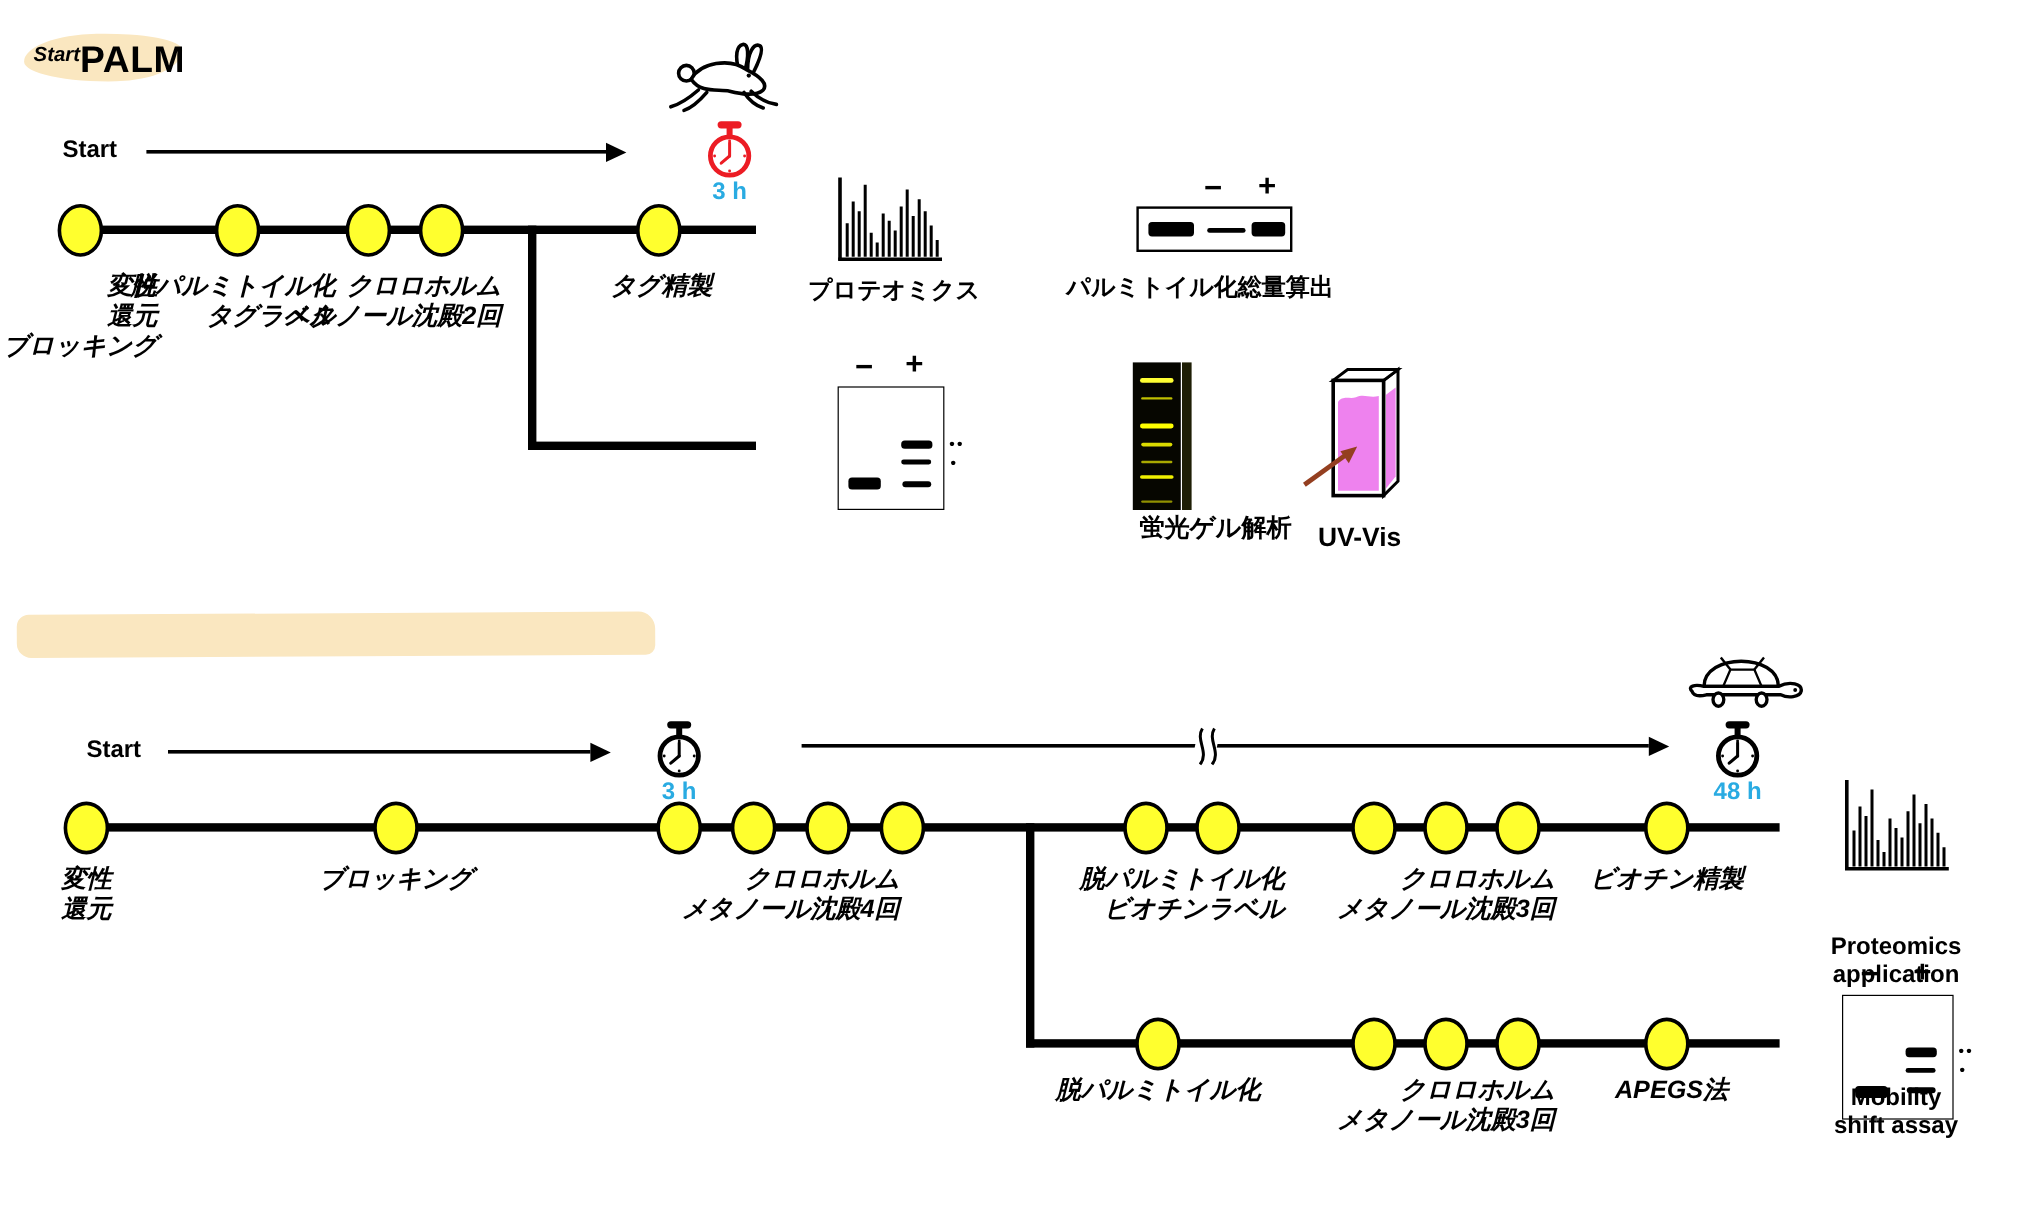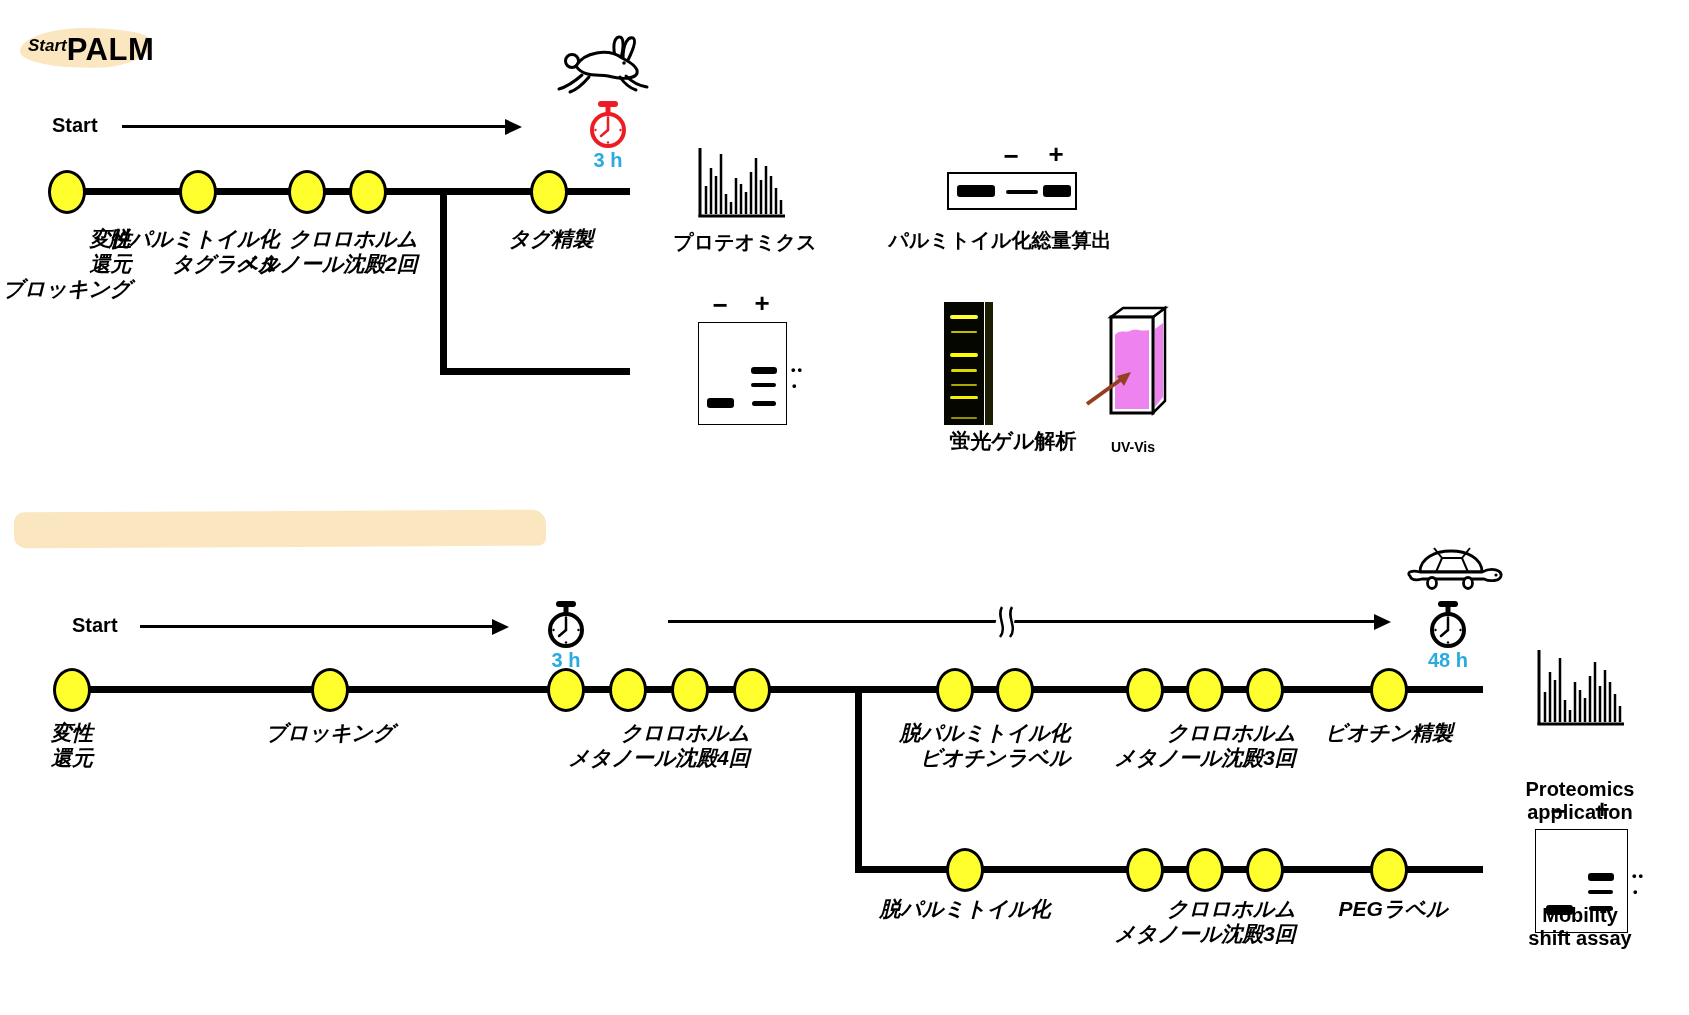--- a/index.html
+++ b/index.html
@@ -152,21 +152,21 @@
 
   <svg class="abs" style="left:1085px; top:303px;" width="95" height="125" viewBox="0 0 95 125">
     <polygon points="68,14 80,5 80,98 68,110" fill="#fff" stroke="#000" stroke-width="2.5"></polygon>
     <polygon points="70,26 78,20 78,94 70,104" fill="#EE82EE"></polygon>
     <polygon points="26,14 38,5 80,5 68,14" fill="#fff" stroke="#000" stroke-width="2.5"></polygon>
     <rect x="26" y="14" width="42" height="96" fill="#fff" stroke="#000" stroke-width="3"></rect>
     <path d="M30 32 C34 26 40 30 45 28 C52 25 56 29 64 27 L64 106 L30 106 Z" fill="#EE82EE"></path>
     <line x1="2" y1="101" x2="38" y2="75" stroke="#943F20" stroke-width="4"></line>
     <polygon points="46,69 32,73 39,83" fill="#943F20"></polygon>
   </svg>
-  <div class="out-label" style="left:1133px; top:436px; font-size:14px;">UV-Vis</div>
+  <div class="out-label" style="left:1133px; top:436px; font-size:22px;">UV-Vis</div>
 
   <div class="highlight hl2" style="left:14px; top:511px; width:532px; height:36px;"></div>
 
   <div class="start-label" style="left:72px; top:614px;">Start</div>
   <div class="arrow-line" style="left:140px; top:625px; width:352px;"></div>
   <div class="arrow-head" style="left:492px; top:619px;"></div>
 
   <svg class="abs" style="left:545px; top:600px;" width="42" height="50" viewBox="0 0 42 50">
     <g stroke="#000" stroke-linecap="round">
       <line x1="14" y1="4" x2="28" y2="4" stroke-width="6"></line>
@@ -254,21 +254,21 @@
 
   <div class="node" style="left:965px;  top:870px;"></div>
   <div class="node" style="left:1145px; top:870px;"></div>
   <div class="node" style="left:1205px; top:870px;"></div>
   <div class="node" style="left:1265px; top:870px;"></div>
   <div class="node" style="left:1389px; top:870px;"></div>
 
   <div class="step-label" style="left:965px;  top:896px;">脱パルミトイル化</div>
   <div class="step-label" style="left:1205px; top:896px;">クロロホルム
 メタノール沈殿3回</div>
-  <div class="step-label" style="left:1393px; top:896px;">PEGラベル</div>
+  <div class="step-label" style="left:1393px; top:896px;">APEGS法</div>
 
   <svg class="abs" style="left:1534px; top:648px;" width="92" height="80" viewBox="0 0 92 80">
     <line x1="5" y1="2" x2="5" y2="77" stroke="#000" stroke-width="3"></line>
     <line x1="3.5" y1="76" x2="90" y2="76" stroke="#000" stroke-width="3"></line>
     <g stroke="#000" stroke-width="2.5">
       <line x1="11" y1="74" x2="11" y2="44"></line>
         <line x1="16" y1="74" x2="16" y2="24"></line>
       <line x1="21" y1="74" x2="21" y2="32"></line>
         <line x1="26" y1="74" x2="26" y2="10"></line>
       <line x1="31" y1="74" x2="31" y2="52"></line>

